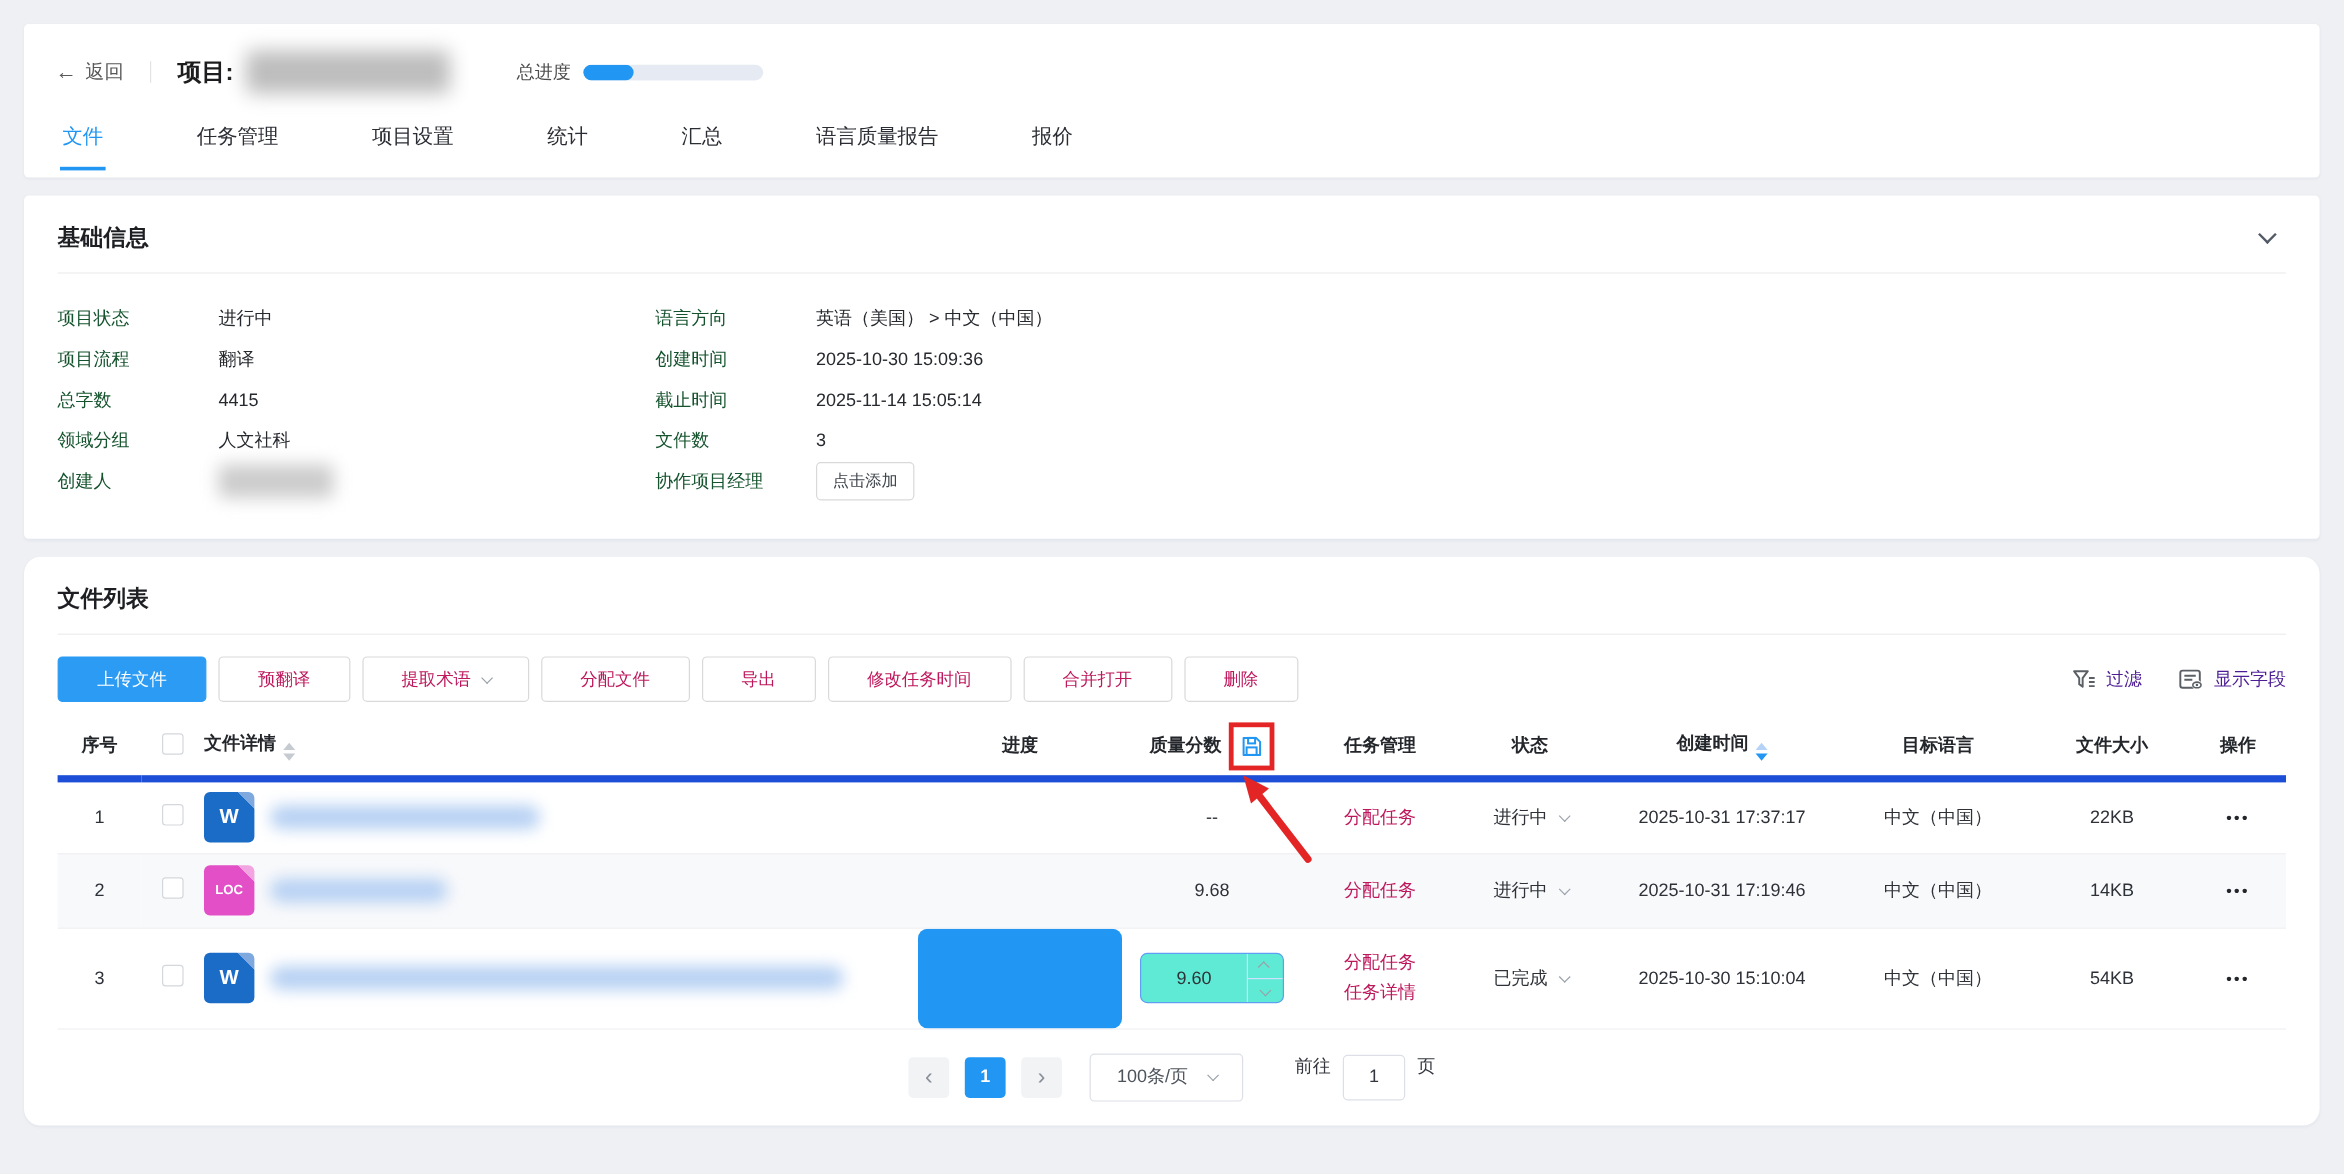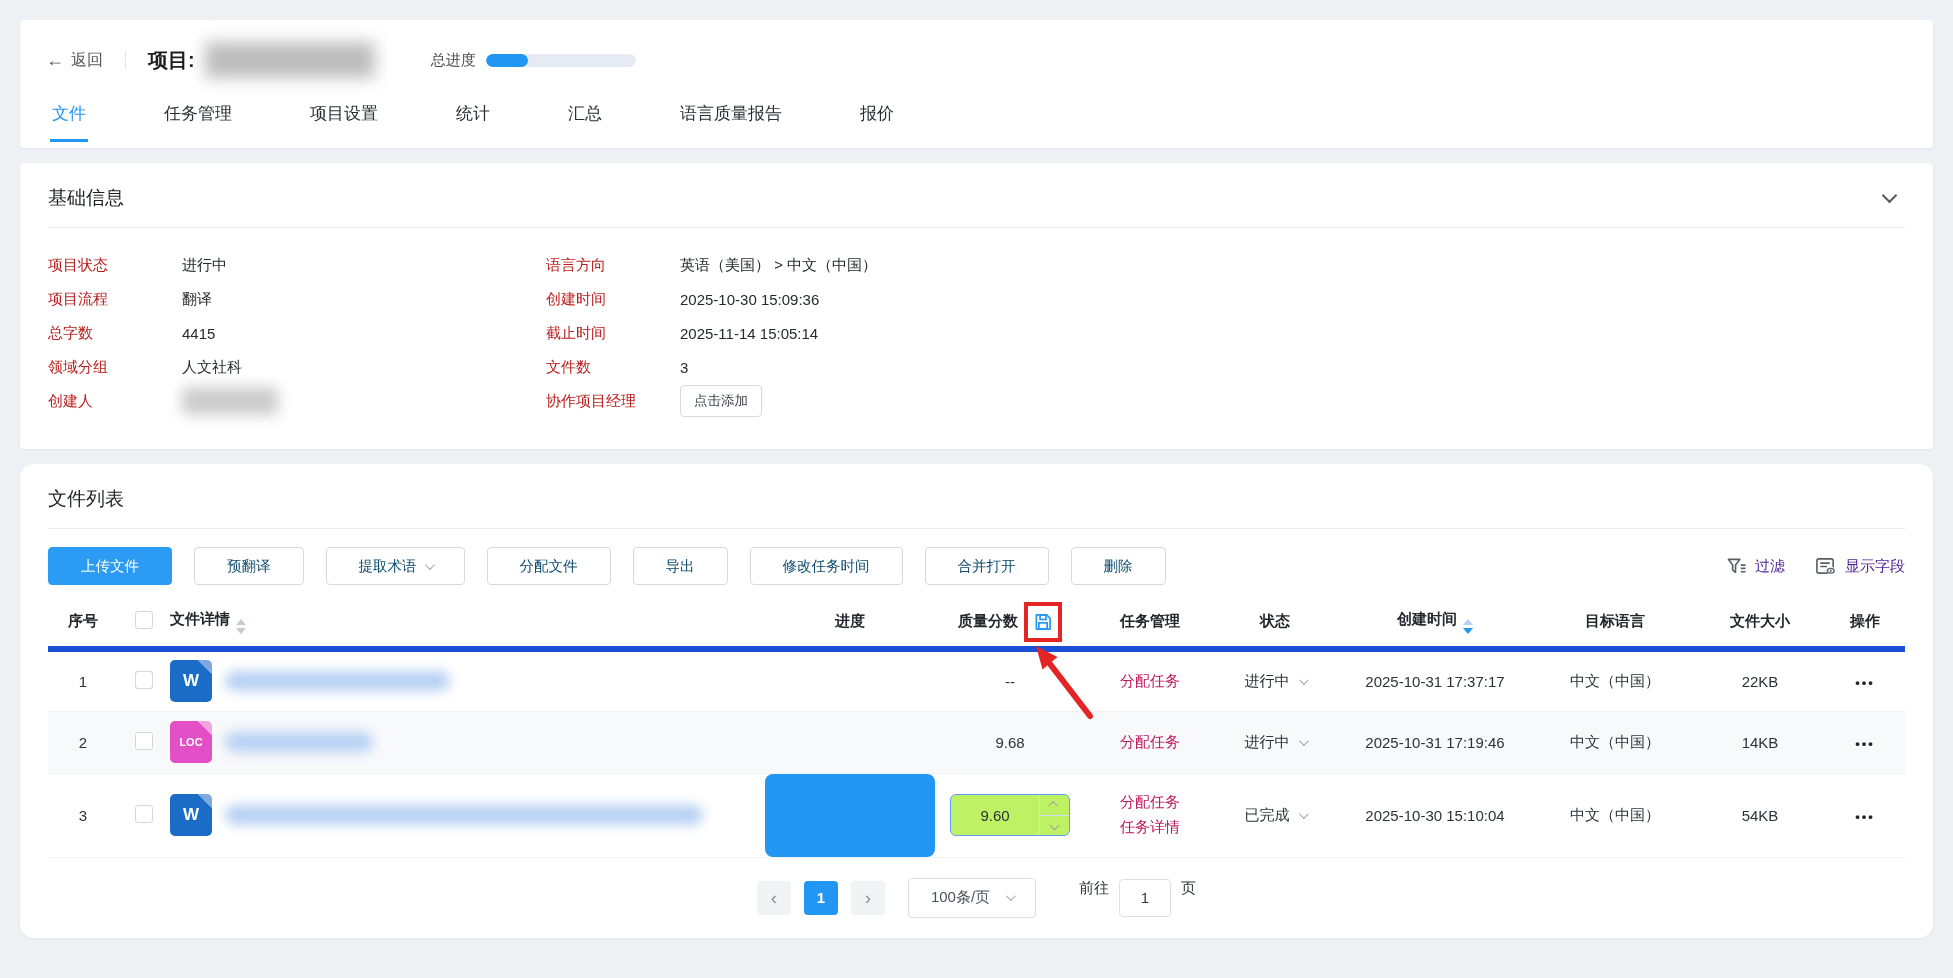--- a/index.html
+++ b/index.html
@@ -19,42 +19,42 @@
   .progress-wrap { display:flex; align-items:center; gap:10px; margin-left:56px; }
   .progress-label { font-size:15px; color:#4c4c4c; }
   .track { width:150px; height:13px; background:#e6ebf3; border-radius:7px; overflow:hidden; }
   .track .fill { height:100%; background:#2196f3; border-radius:7px; }
   .tabs { display:flex; gap:74px; margin-top:8px; padding-left:4px; }
   .tab { font-size:17px; color:#2a2d33; padding:10px 2px 14px; border-bottom:3px solid transparent; cursor:pointer; white-space:nowrap; }
   .tab.active { color:#2196f3; border-color:#2196f3; }
 
   
   .title-row { display:flex; justify-content:space-between; align-items:center; }
-  .card-title { font-size:19px; font-weight:normal; color:#1d1f23; }
+  .card-title { font-size:19px; font-weight:bold; color:#1d1f23; }
   .hdivider { height:1px; background:#ededef; margin-top:16px; }
   .chev { width:11px; height:11px; border-right:2px solid #525a66; border-bottom:2px solid #525a66; transform:rotate(45deg); margin-right:10px; margin-top:-5px; }
   .chev-sm { width:7px; height:7px; border-right:1.6px solid #9aa0a8; border-bottom:1.6px solid #9aa0a8; transform:rotate(45deg) translateY(-2px); display:inline-block; }
 
   
   .info-card { padding:22px 28px 10px; height:286px; }
   .info-grid { display:flex; margin-top:20px; }
   .info-col.left { width:498px; flex:none; }
   .info-col.right { flex:1; }
   .info-row { display:flex; align-items:center; height:34px; font-size:15px; }
-  .info-label { width:134px; flex:none; color:#b91c1c; }
+  .info-label { width:134px; flex:none; color:#14532d; }
   .info-value { color:#26292e; }
   .blur-creator { width:96px; height:28px; background:#cccccc; filter:blur(7px); border-radius:4px; }
   .add-btn { border:1px solid #d9d9d9; border-radius:4px; padding:6px 13px; font-size:13.5px; color:#3e444c; background:#fff; cursor:pointer; }
 
   
   .list-card { padding:22px 28px 6px; flex:1;border-radius:14px; }
   .toolbar { display:flex; align-items:center; margin-top:18px; }
   .btn { height:38px; padding:0 32px; font-size:14.5px; border-radius:4px; cursor:pointer; display:inline-flex; align-items:center; gap:8px; font-family:inherit; }
   .btn-primary { background:#2b9bf4; color:#fff; border:1px solid #2b9bf4; }
-  .btn-outline { background:#fff; border:1px solid #d9d9d9; color:#0c4a6e; margin-left:22px; }
+  .btn-outline { background:#fff; border:1px solid #d9d9d9; color:#be185d; margin-left:10px; }
   .toolbar-right { margin-left:auto; display:flex; align-items:center; gap:30px; }
   .tool-link { display:flex; align-items:center; gap:8px; font-size:15px; color:#4c1d95; cursor:pointer; }
   .tool-link svg { display:block; }
 
   table { width:100%; border-collapse:collapse; table-layout:fixed; margin-top:12px; }
   thead th { font-size:15px; font-weight:bold; color:#23262b; height:52px; border-bottom:6px solid #1d4ed8; text-align:center; }
   th.col-file, td.col-file { text-align:left; }
   tbody td { font-size:15px; color:#2e3238; height:62px; border-bottom:1px solid #f0f1f4; text-align:center; }
   tr.alt { background:#f8f9fb; }
   tr.tall td { height:84px; }
@@ -68,21 +68,21 @@
   .file-cell { display:flex; align-items:center; gap:13px; }
   .badge { width:42px; height:42px; border-radius:5px; color:#fff; font-weight:bold; display:inline-flex; align-items:center; justify-content:center; flex:none; }
   .badge-w   { font-size:17px; background:linear-gradient(225deg,#7fa9de 10px,#1a6cc6 10px); }
   .badge-loc { font-size:11px; background:linear-gradient(225deg,#f3a5e1 10px,#e34fc6 10px); }
   .name-blur { height:20px; border-radius:10px; background:#b7d1f3; filter:blur(6px); }
   .nb-1 { width:225px; } .nb-2 { width:148px; } .nb-3 { width:478px; }
 
   .pill { width:125px; height:15px; border-radius:8px; background:#e8ecf4; margin:0 auto; overflow:hidden; }
   .pill .fill { height:100%; background:#2196f3; border-radius:8px; }
 
-  .qnum { width:120px; height:42px; border:1px solid #5f9ef2; border-radius:6px; display:inline-flex; overflow:hidden; background:#bef264; vertical-align:middle; }
+  .qnum { width:120px; height:42px; border:1px solid #5f9ef2; border-radius:6px; display:inline-flex; overflow:hidden; background:#5eead4; vertical-align:middle; }
   .qnum input { flex:1; min-width:0; border:none; outline:none; text-align:center; font-size:15px; color:#2e3238; font-family:inherit; background:transparent; }
   .spin { width:30px; border-left:1px solid #cfe0fa; display:flex; flex-direction:column; }
   .spin > div { flex:1; display:flex; align-items:center; justify-content:center; cursor:pointer; }
   .spin > div:first-child { border-bottom:1px solid #cfe0fa; }
   .spin .chev-sm { transform:rotate(45deg); }
   .spin .chev-up { transform:rotate(-135deg) translateY(-2px); }
 
   .link { color:#be185d; cursor:pointer; font-size:15px; }
   .task-stack { display:flex; flex-direction:column; gap:6px; align-items:center; }
   .status-trigger { display:inline-flex; align-items:center; gap:9px; cursor:pointer; }

